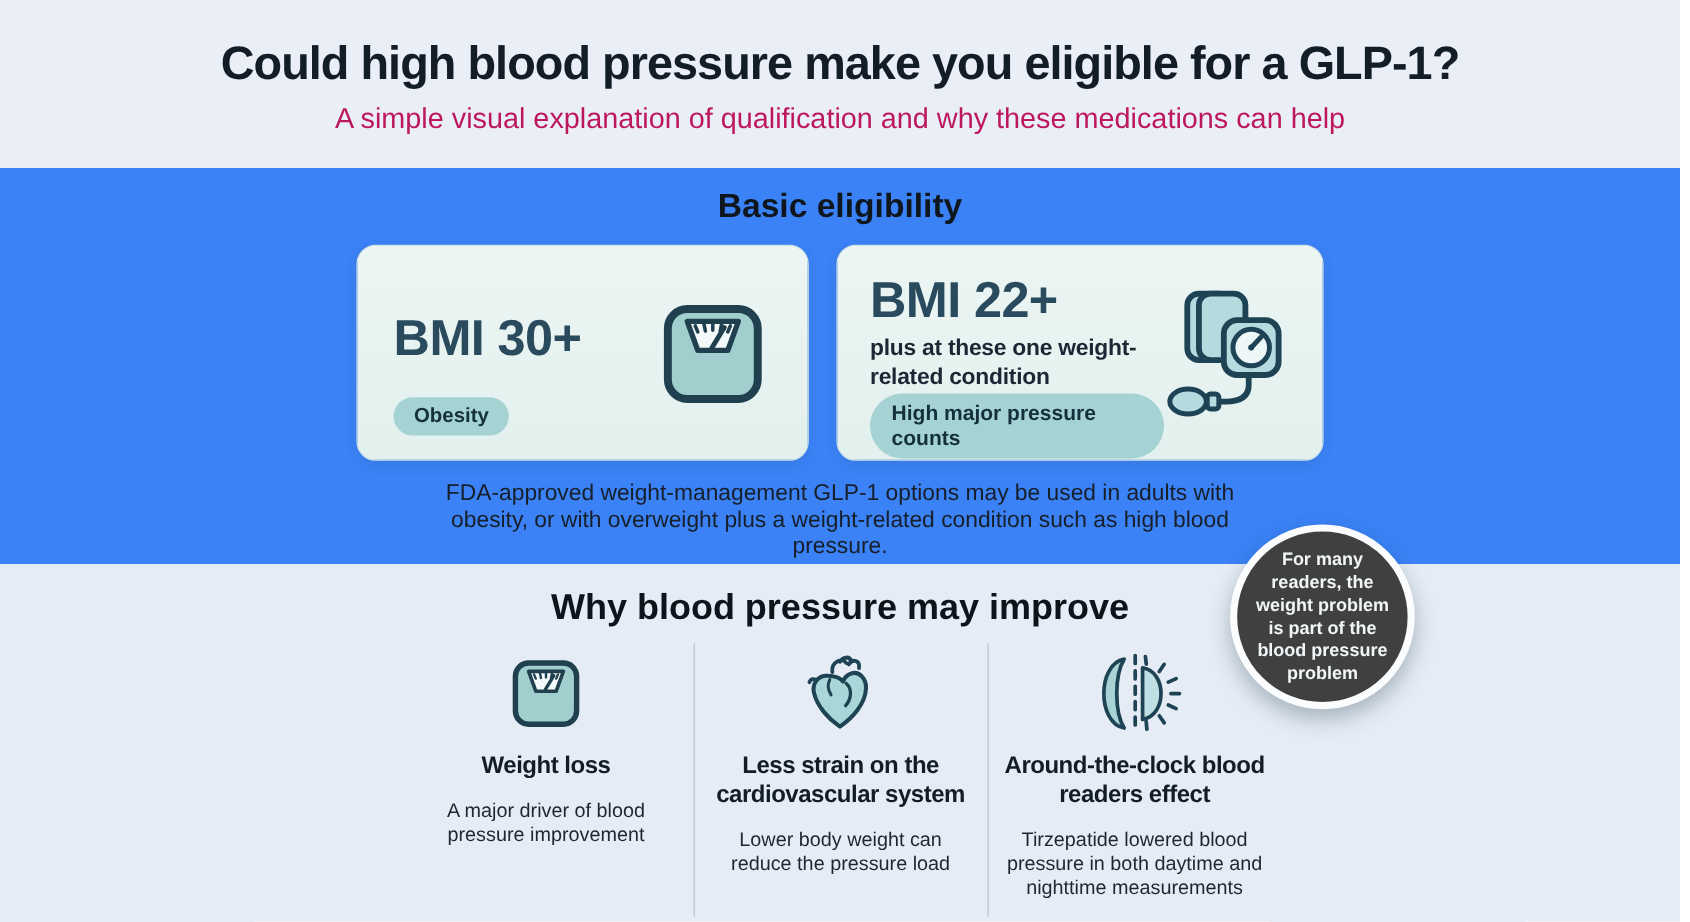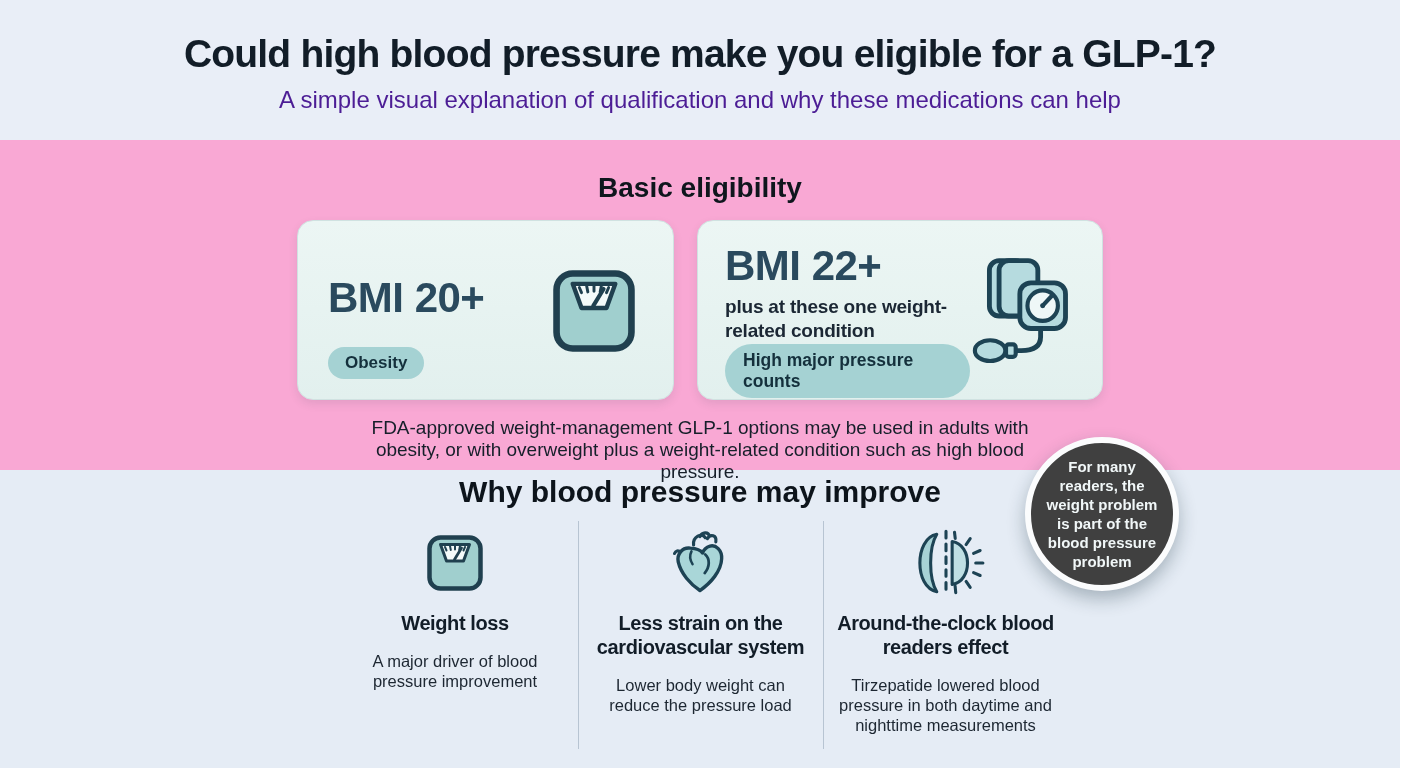--- a/index.html
+++ b/index.html
@@ -11,25 +11,25 @@
   .band-top {
     height: 140px; background: #e9eef7;
     display: flex; flex-direction: column; align-items: center; justify-content: center;
     gap: 10px; padding-top: 6px;
   }
   .page-title {
     font-size: 39px; font-weight: 700; letter-spacing: -0.8px;
     color: #121d28; text-align: center;
   }
   .page-subtitle {
-    font-size: 24px; font-weight: 400; color: #4c1d95; text-align: center;
-  }
-
-  
-  .eligibility { height: 330px; background: #f9a8d4; padding-top: 30px; }
+    font-size: 24px; font-weight: 400; color: #be185d; text-align: center;
+  }
+
+  
+  .eligibility { height: 330px; background: #3b82f6; padding-top: 14px; }
   .section-heading {
     text-align: center; font-size: 28px; font-weight: 700; color: #0f161d;
     line-height: 36px;
   }
   .cards { display: flex; justify-content: center; gap: 23px; margin-top: 14px; }
   .card {
     height: 180px; border-radius: 16px;
     background: linear-gradient(180deg, #ecf6f4 0%, #e2f0ee 100%);
     border: 1px solid #d0e2e1;
     box-shadow: 0 4px 10px rgba(30, 60, 72, 0.10);
@@ -53,21 +53,21 @@
   .card-1 .pill { font-size: 17px; padding: 6px 17px; }
   .card-2 .pill { font-size: 17.5px; padding: 6px 18px; }
   .scale-icon-large { width: 94px; height: 94px; flex: none; }
   .bp-icon { width: 108px; height: 119px; flex: none; margin-right: 6px; }
   .fda-note {
     margin: 17px auto 0 auto; max-width: 710px;
     text-align: center; font-size: 19px; color: #161f2a; line-height: 1.17;
   }
 
   
-  .improve { height: 298px; background: #e5ecf5; padding-top: 3px; }
+  .improve { height: 298px; background: #e5ecf5; padding-top: 18px; }
   .improve .section-heading { font-size: 30px; color: #0d141b; line-height: 38px; }
   .columns { display: flex; justify-content: center; margin-top: 10px; }
   .column { width: 245px; padding: 4px 2px 14px 2px; text-align: center; }
   .column + .column { border-left: 1.5px solid #b7c4d2; }
   .col-icon-wrap { height: 76px; display: flex; align-items: center; justify-content: center; }
   .scale-icon-small { width: 64px; height: 64px; }
   .heart-icon { width: 68px; height: 72px; }
   .day-night-icon { width: 82px; height: 68px; }
   .col-title {
     margin: 10px auto 0 auto; font-size: 20px; font-weight: 700; letter-spacing: -0.4px;
@@ -102,21 +102,21 @@
     <p class="page-subtitle">A simple visual explanation of qualification and why these medications can help</p>
   </header>
 
   <section class="eligibility">
     <h2 class="section-heading">Basic eligibility</h2>
 
     <div class="cards">
 
       <div class="card card-1">
         <div class="card-left">
-          <div class="bmi-value">BMI 20+</div>
+          <div class="bmi-value">BMI 30+</div>
           <div class="pill">Obesity</div>
         </div>
         <svg class="scale-icon-large" viewBox="0 0 64 64" aria-hidden="true">
           <rect x="6.5" y="6.5" width="51" height="51" rx="11" fill="#a0cfce" stroke="#20404f" stroke-width="4.5"></rect>
           <path d="M17.5 13.5 L46.5 13.5 L40.5 30 L23.5 30 Z" fill="#f4faf9" stroke="#20404f" stroke-width="3" stroke-linejoin="round"></path>
           <path d="M22 16 L23.5 19.5 M27 15 L27.8 19 M32 14.5 L32 18.5 M37 15 L36.2 19 M42 16 L40.5 19.5" stroke="#20404f" stroke-width="2" stroke-linecap="round"></path>
           <path d="M31.5 28.5 L38.5 17" stroke="#20404f" stroke-width="2.8" stroke-linecap="round"></path>
         </svg>
       </div>
 

